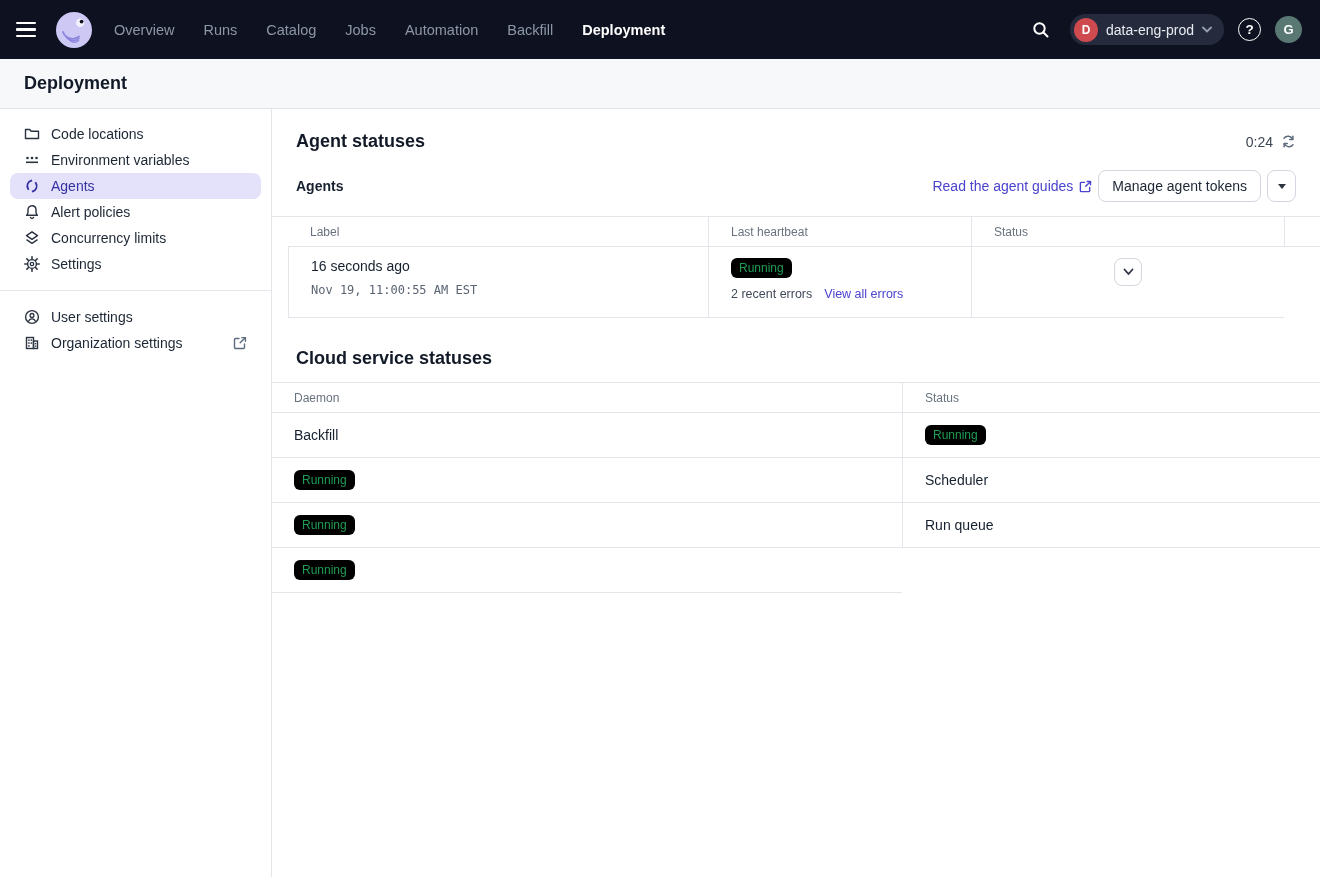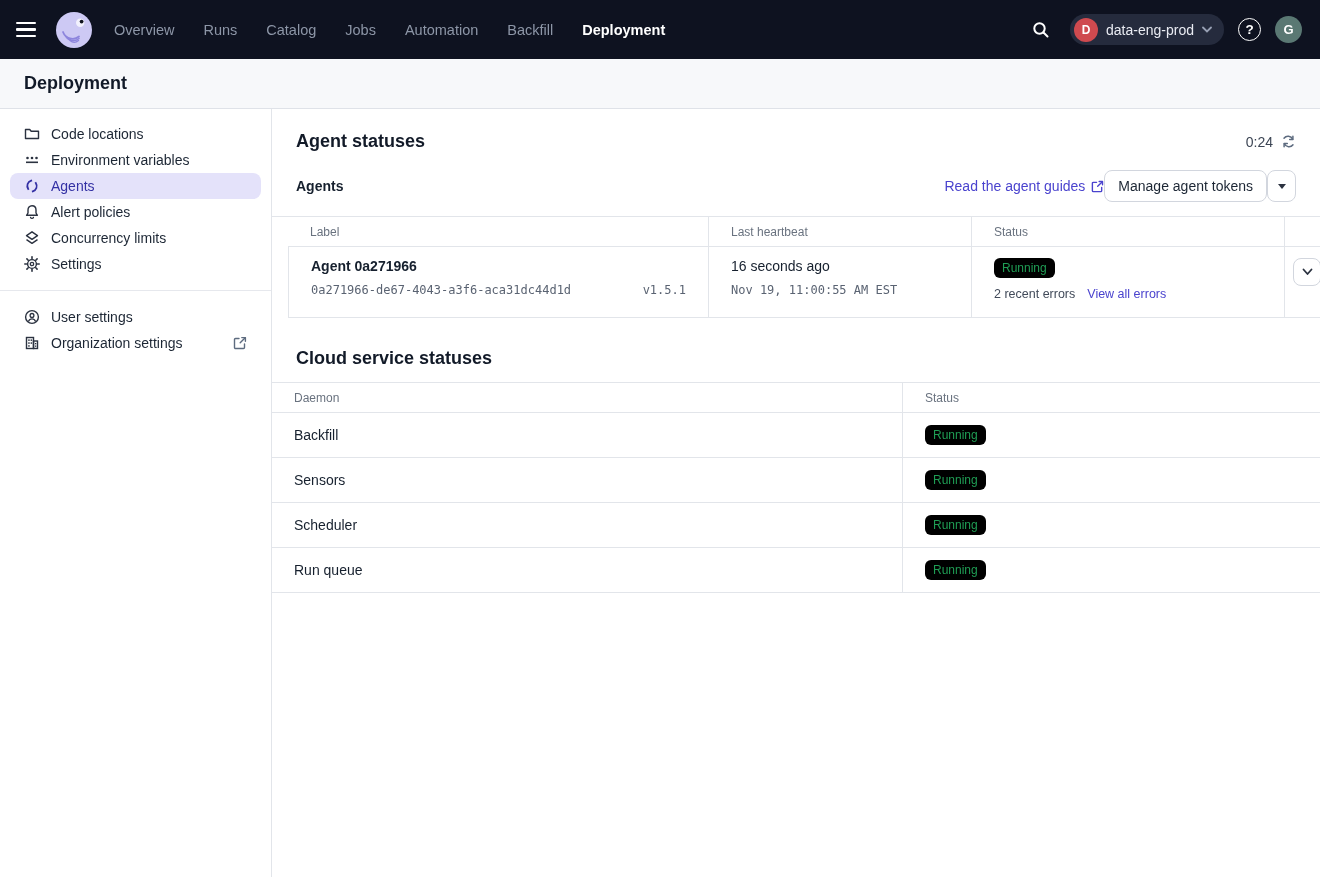--- a/index.html
+++ b/index.html
@@ -38,21 +38,21 @@
   .side-divider { border:none; border-top:1px solid #e6e8ed; margin:13px 0; }
 
   .main { flex:1; min-width:0; }
 
   .sec-title-row { display:flex; align-items:center; justify-content:space-between; margin:22px 24px 0 24px; }
   .sec-title { font-size:18px; font-weight:600; color:#121a28; }
   .countdown { display:flex; align-items:flex-start; gap:8px; font-size:14px; color:#3c4554; }
 
   .sub-row { display:flex; align-items:center; justify-content:space-between; margin:18px 24px 0 24px; height:32px; }
   .sub-label { font-size:14px; font-weight:700; color:#16202e; }
-  .sub-actions { display:flex; align-items:center; gap:0; }
+  .sub-actions { display:flex; align-items:center; gap:6px; }
   .link { color:#4a43ce; font-size:14px; text-decoration:none; cursor:pointer; display:inline-flex; align-items:center; gap:6px; }
   .caret-btn { width:29px; height:32px; border:1px solid #d2d6de; border-radius:8px; background:#fff; display:flex; align-items:center; justify-content:center; cursor:pointer; }
   .caret-down { width:0; height:0; border-left:4px solid transparent; border-right:4px solid transparent; border-top:5px solid #2b3240; }
 
   
   .agents-table { margin-top:14px; border-top:1px solid #e2e5ea; }
   .ag-grid { display:grid; grid-template-columns:420px 263px 313px 1fr;padding-left:16px; }
   .ag-grid > div { border-bottom:1px solid #e2e5ea; }
   .ag-grid > div + div { border-left:1px solid #e2e5ea; }
   .th { height:30px; display:flex; align-items:center; padding:0 22px; font-size:12px; color:#69727f; }
@@ -280,27 +280,20 @@
     </div>
 
     <div class="agents-table">
       <div class="ag-grid">
         <div class="th">Label</div>
         <div class="th">Last heartbeat</div>
         <div class="th">Status</div>
         <div class="th"></div>
 
         <div class="cell">
-          <div class="agent-name">Agent 0a271966</div>
-          <div class="id-row">
-            <span class="mono">0a271966-de67-4043-a3f6-aca31dc44d1d</span>
-            <span class="mono">v1.5.1</span>
-          </div>
-        </div>
-        <div class="cell">
           <div class="hb-rel">16 seconds ago</div>
           <div class="mono hb-time">Nov 19, 11:00:55 AM EST</div>
         </div>
         <div class="cell">
           <span class="badge">Running</span>
           <div class="err-row">
             <span>2 recent errors</span>
             <span class="err-link">View all errors</span>
           </div>
         </div>
@@ -319,21 +312,20 @@
     <div class="cloud-table">
       <div class="cl-grid">
         <div class="th">Daemon</div>
         <div class="th">Status</div>
 
         <div class="cl-cell">Backfill</div>
         <div class="cl-cell">
             <span class="badge">Running</span>
           </div>
 
-        <div class="cl-cell">Sensors</div>
         <div class="cl-cell">
             <span class="badge">Running</span>
           </div>
 
         <div class="cl-cell">Scheduler</div>
         <div class="cl-cell">
             <span class="badge">Running</span>
           </div>
 
         <div class="cl-cell">Run queue</div>

